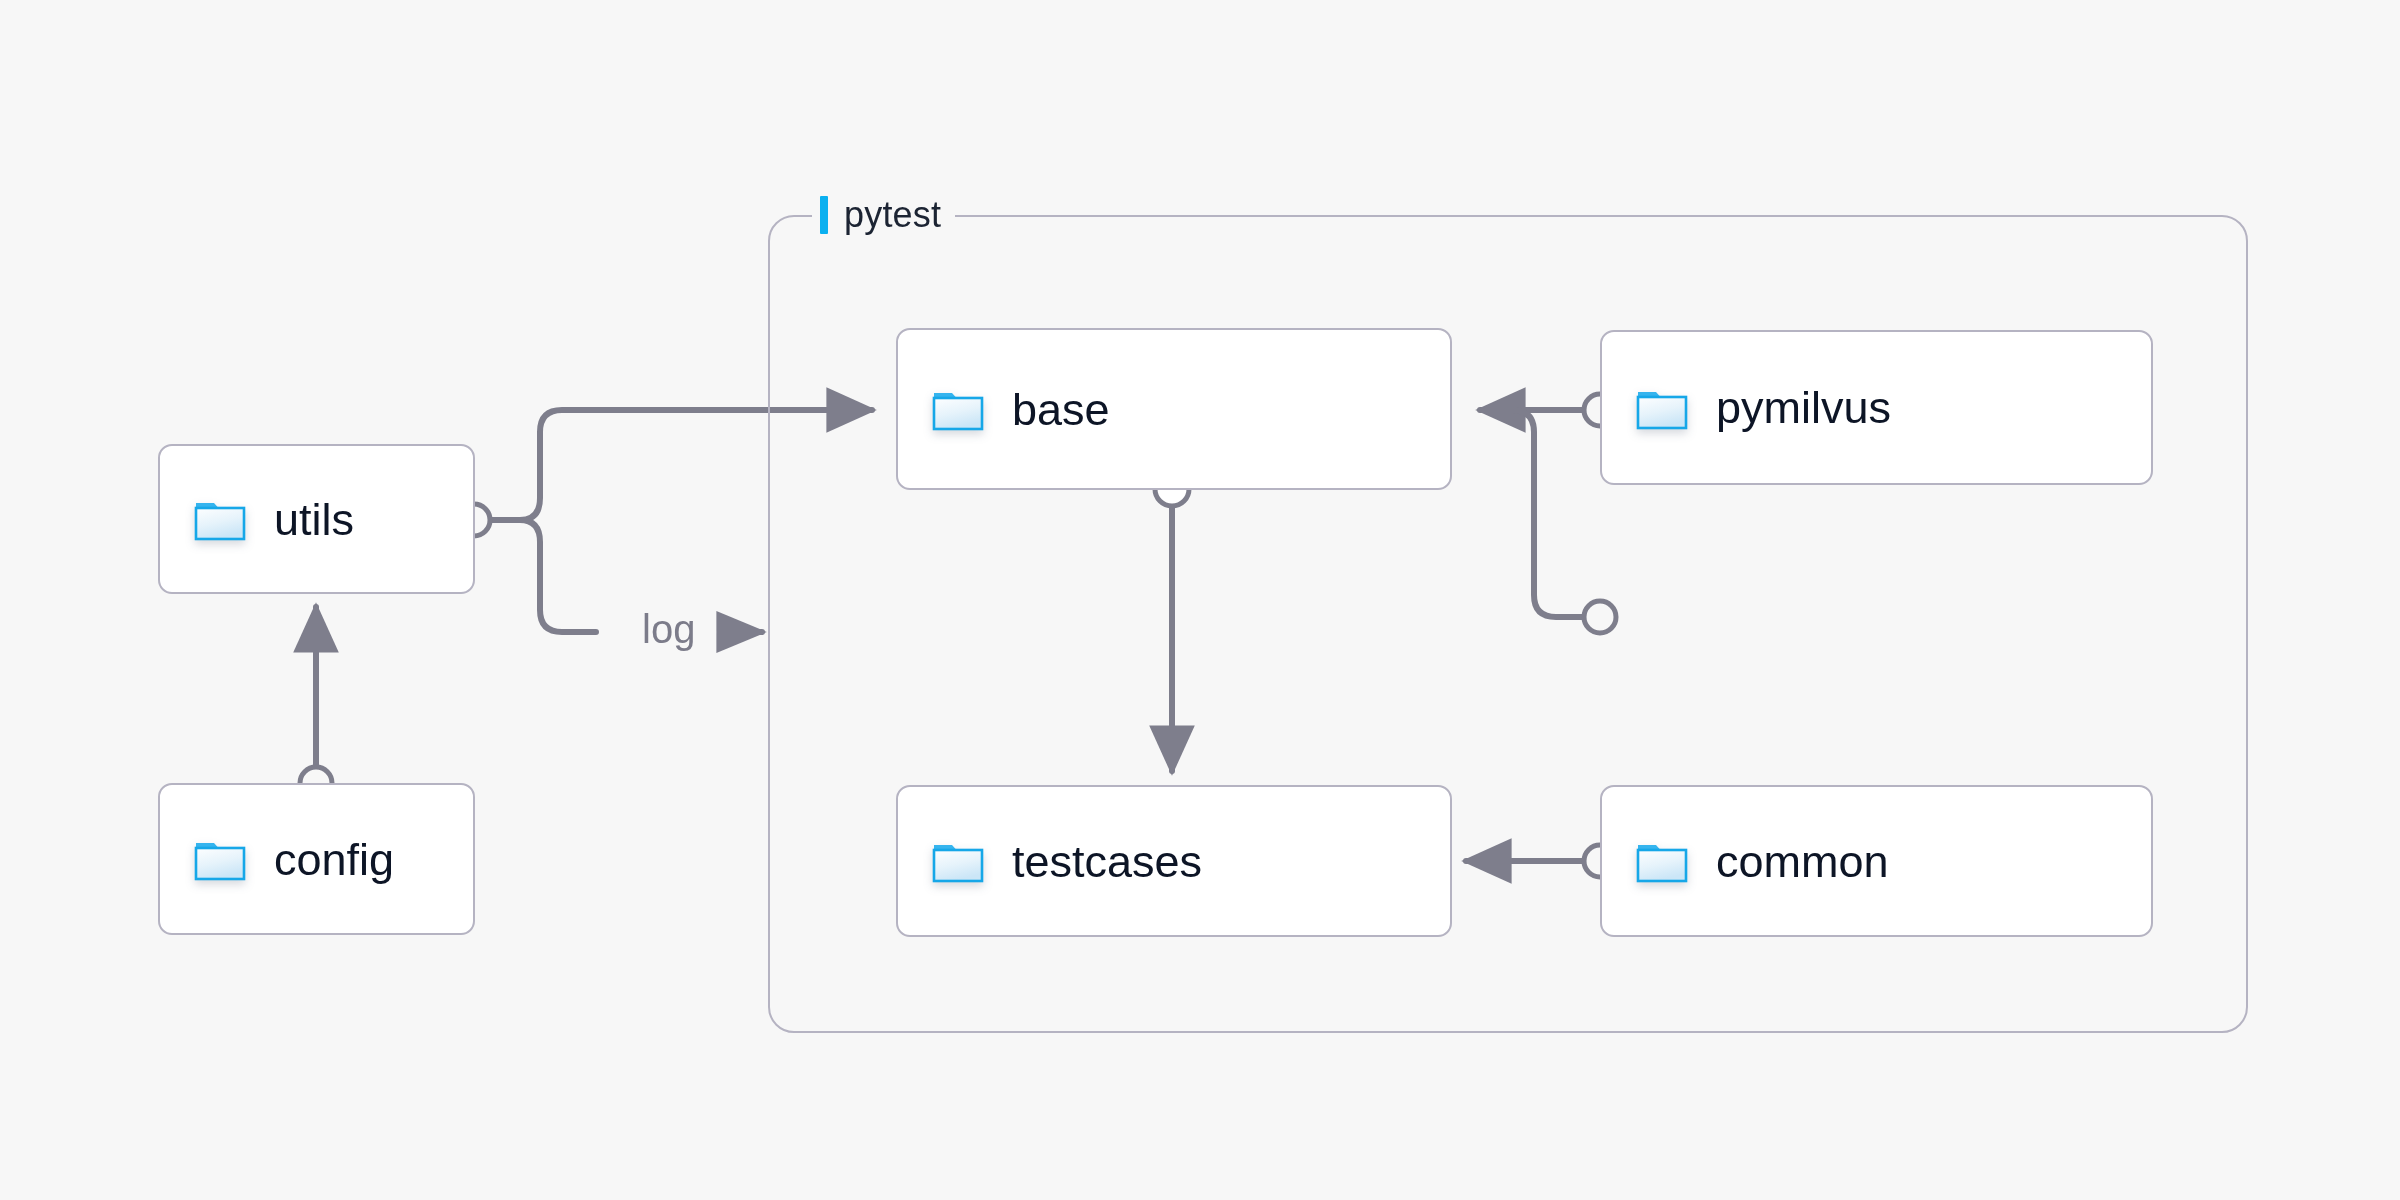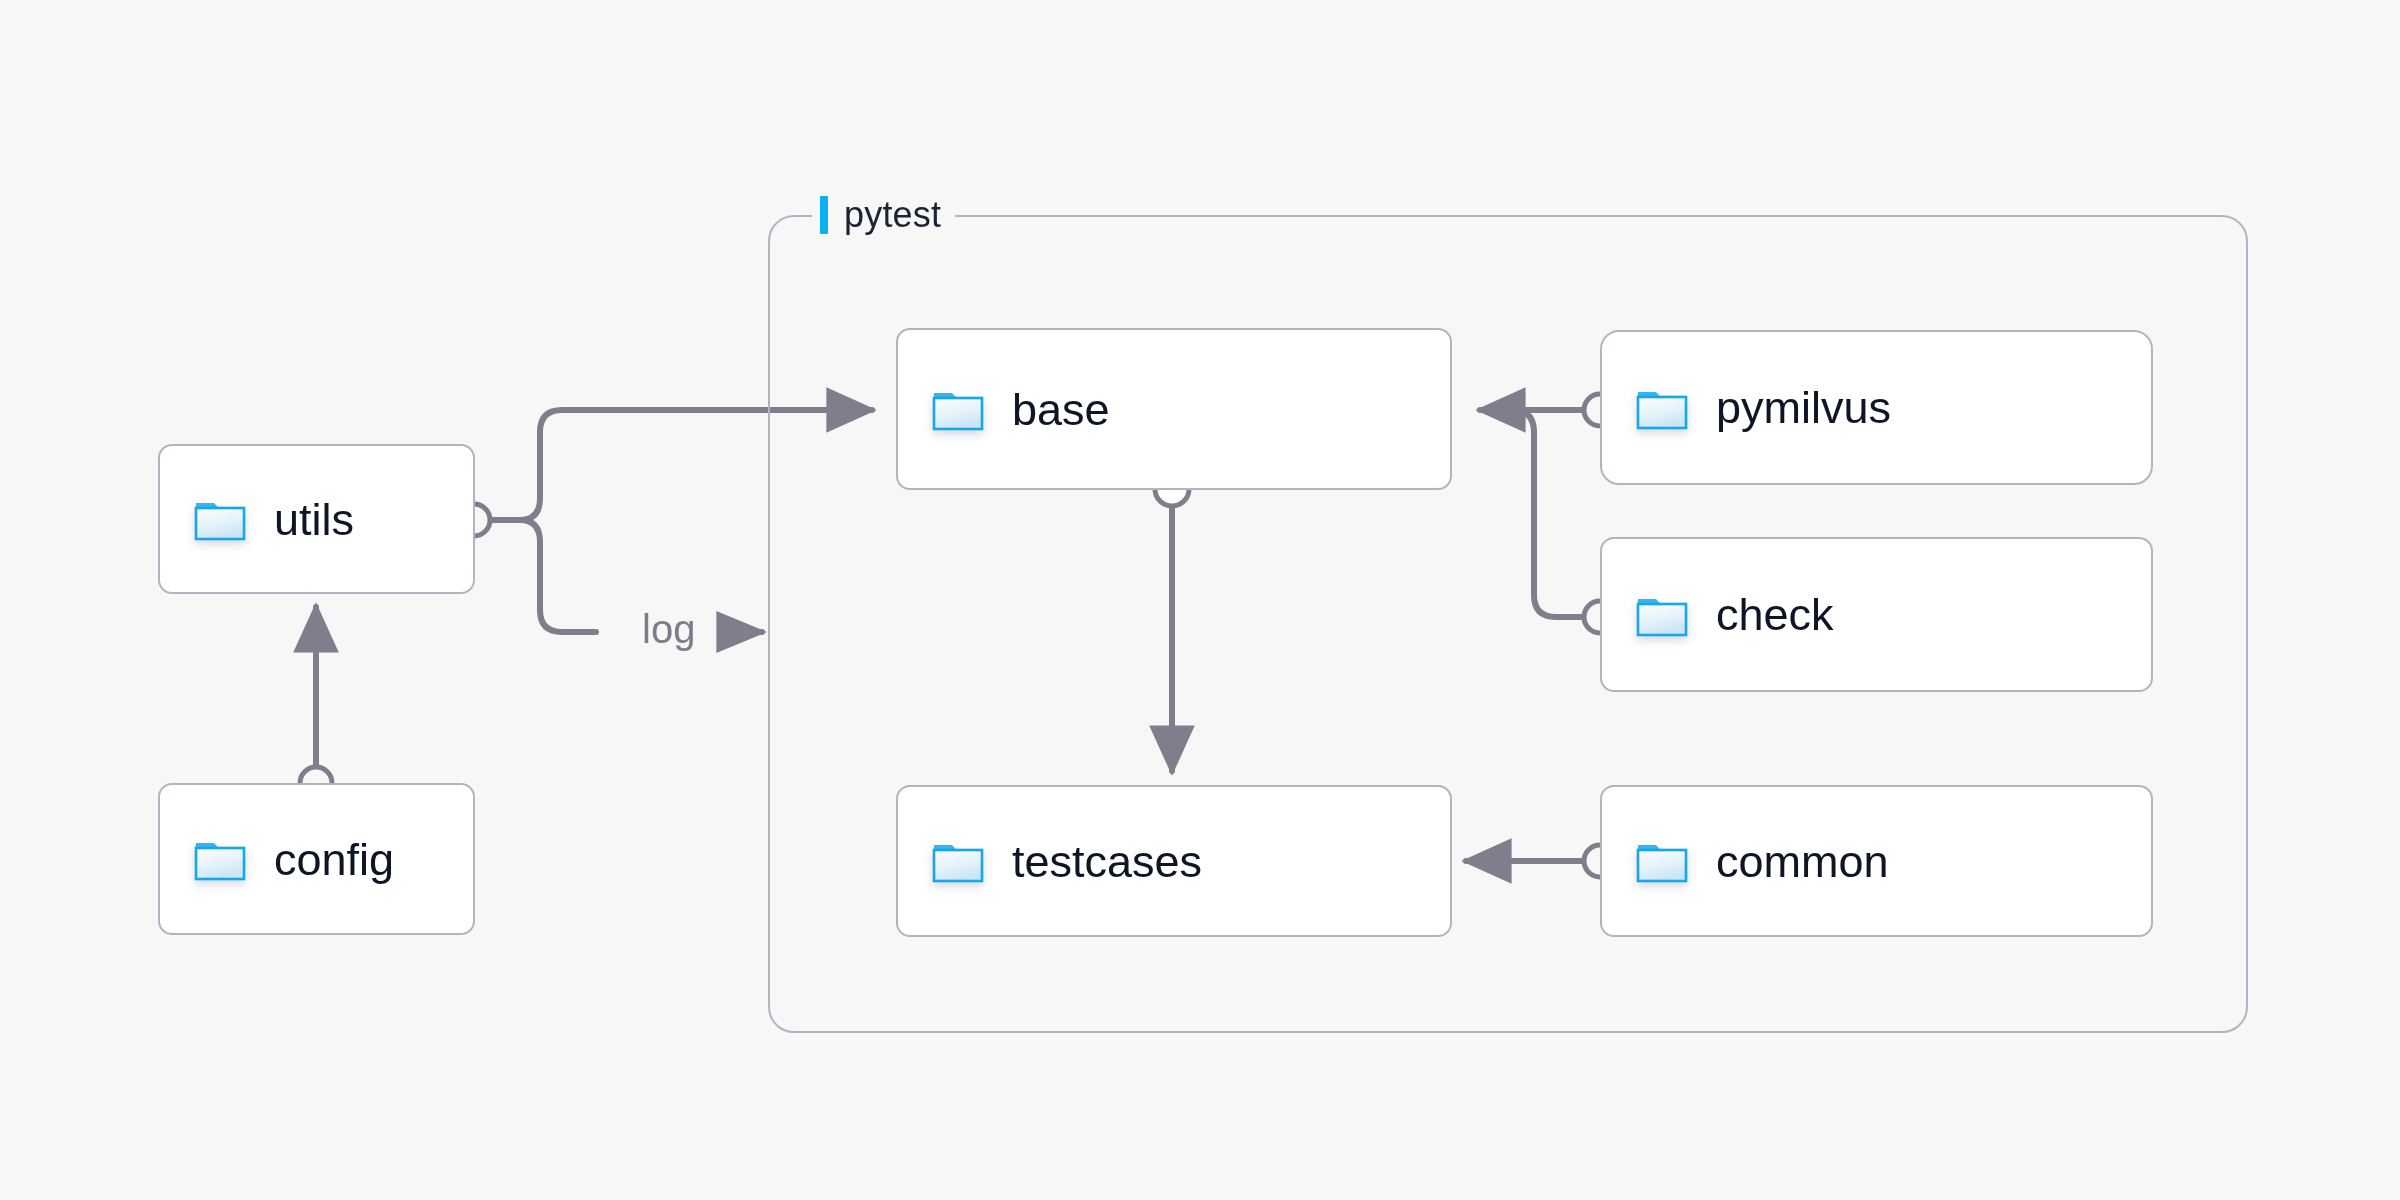--- a/index.html
+++ b/index.html
@@ -179,35 +179,28 @@
   </div>
 
   <div class="node" style="left:896px; top:785px; width:556px; height:152px;">
     <svg class="folder-icon" viewBox="0 0 54 44">
       <path d="M2 6 H20 L24.5 11 H42 V14 H2 Z" fill="#35b4ee"></path>
       <rect x="2" y="11" width="48" height="31" fill="url(#folder-fill)" stroke="#16a7e8" stroke-width="2.6"></rect>
     </svg>
     <span class="node-label">testcases</span>
   </div>
 
-  <div class="node" style="left:1600px; top:330px; width:553px; height:155px;border-radius:19px;">
+  <div class="node" style="left:1600px; top:330px; width:553px; height:155px;">
     <svg class="folder-icon" viewBox="0 0 54 44">
       <path d="M2 6 H20 L24.5 11 H42 V14 H2 Z" fill="#35b4ee"></path>
       <rect x="2" y="11" width="48" height="31" fill="url(#folder-fill)" stroke="#16a7e8" stroke-width="2.6"></rect>
     </svg>
     <span class="node-label">pymilvus</span>
   </div>
 
-  <div class="node" style="left:1600px; top:537px; width:553px; height:155px;">
-    <svg class="folder-icon" viewBox="0 0 54 44">
-      <path d="M2 6 H20 L24.5 11 H42 V14 H2 Z" fill="#35b4ee"></path>
-      <rect x="2" y="11" width="48" height="31" fill="url(#folder-fill)" stroke="#16a7e8" stroke-width="2.6"></rect>
-    </svg>
-    <span class="node-label">check</span>
-  </div>
 
   <div class="node" style="left:1600px; top:785px; width:553px; height:152px;">
     <svg class="folder-icon" viewBox="0 0 54 44">
       <path d="M2 6 H20 L24.5 11 H42 V14 H2 Z" fill="#35b4ee"></path>
       <rect x="2" y="11" width="48" height="31" fill="url(#folder-fill)" stroke="#16a7e8" stroke-width="2.6"></rect>
     </svg>
     <span class="node-label">common</span>
   </div>
 
 </div>

